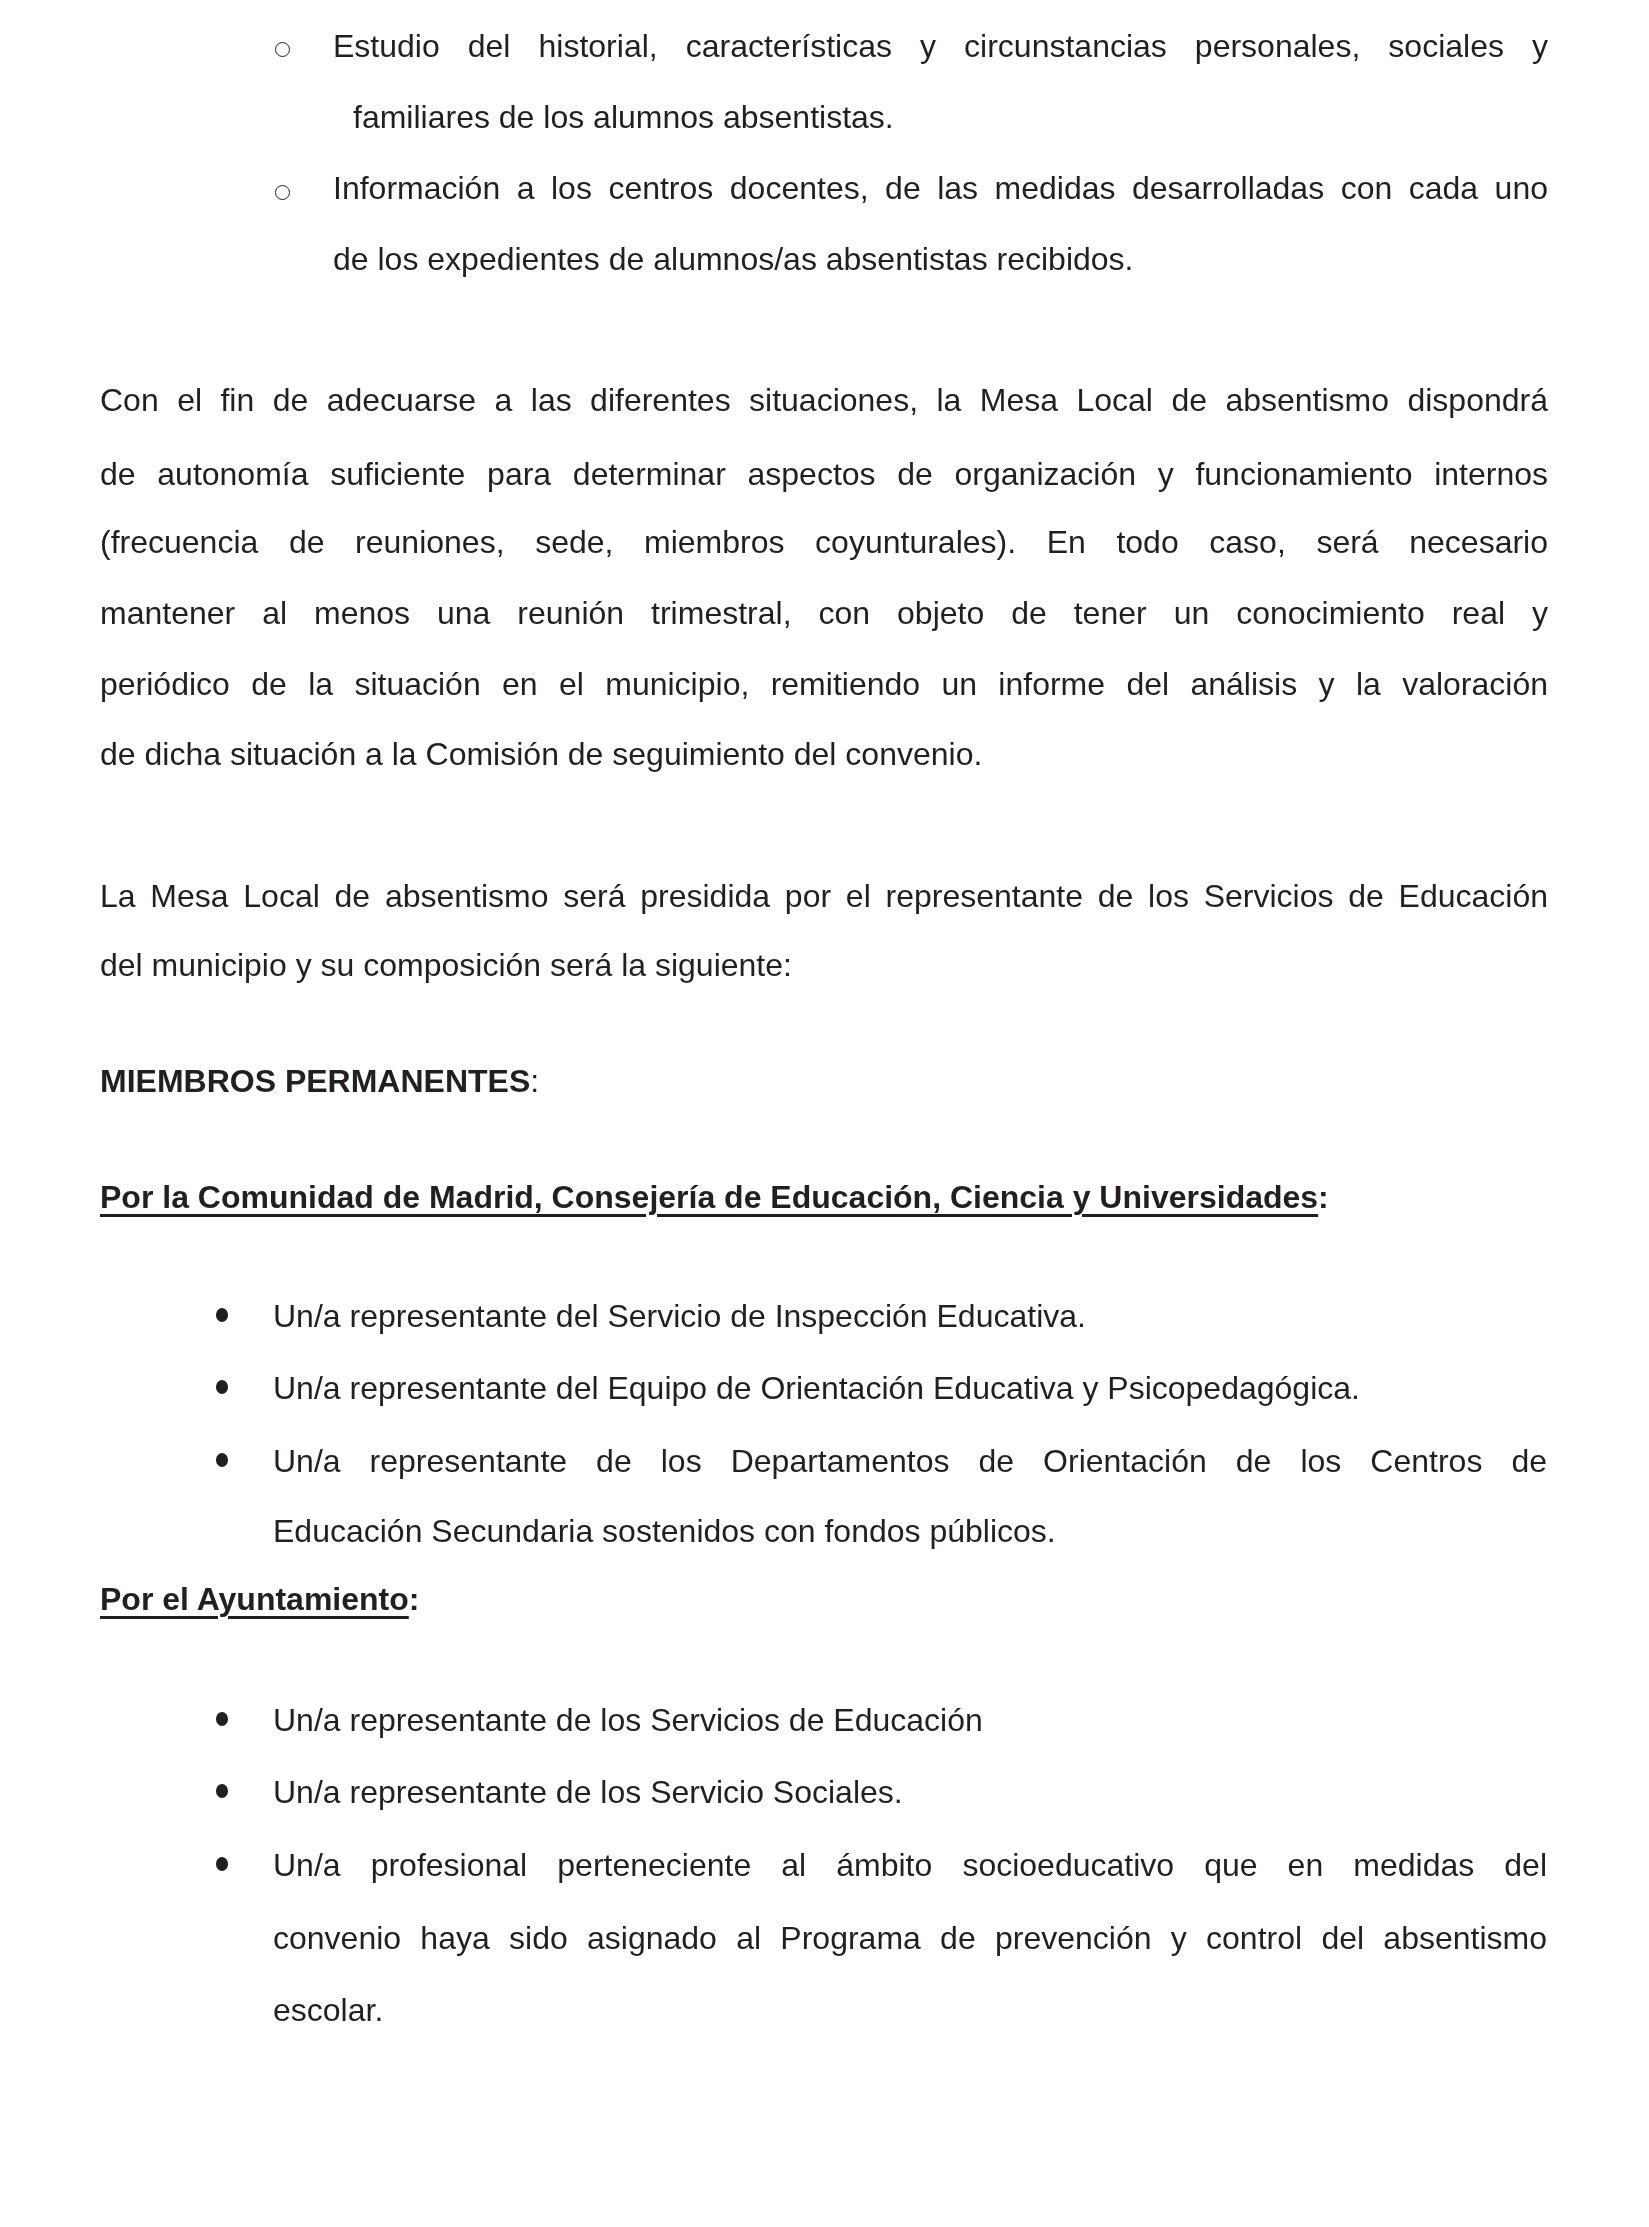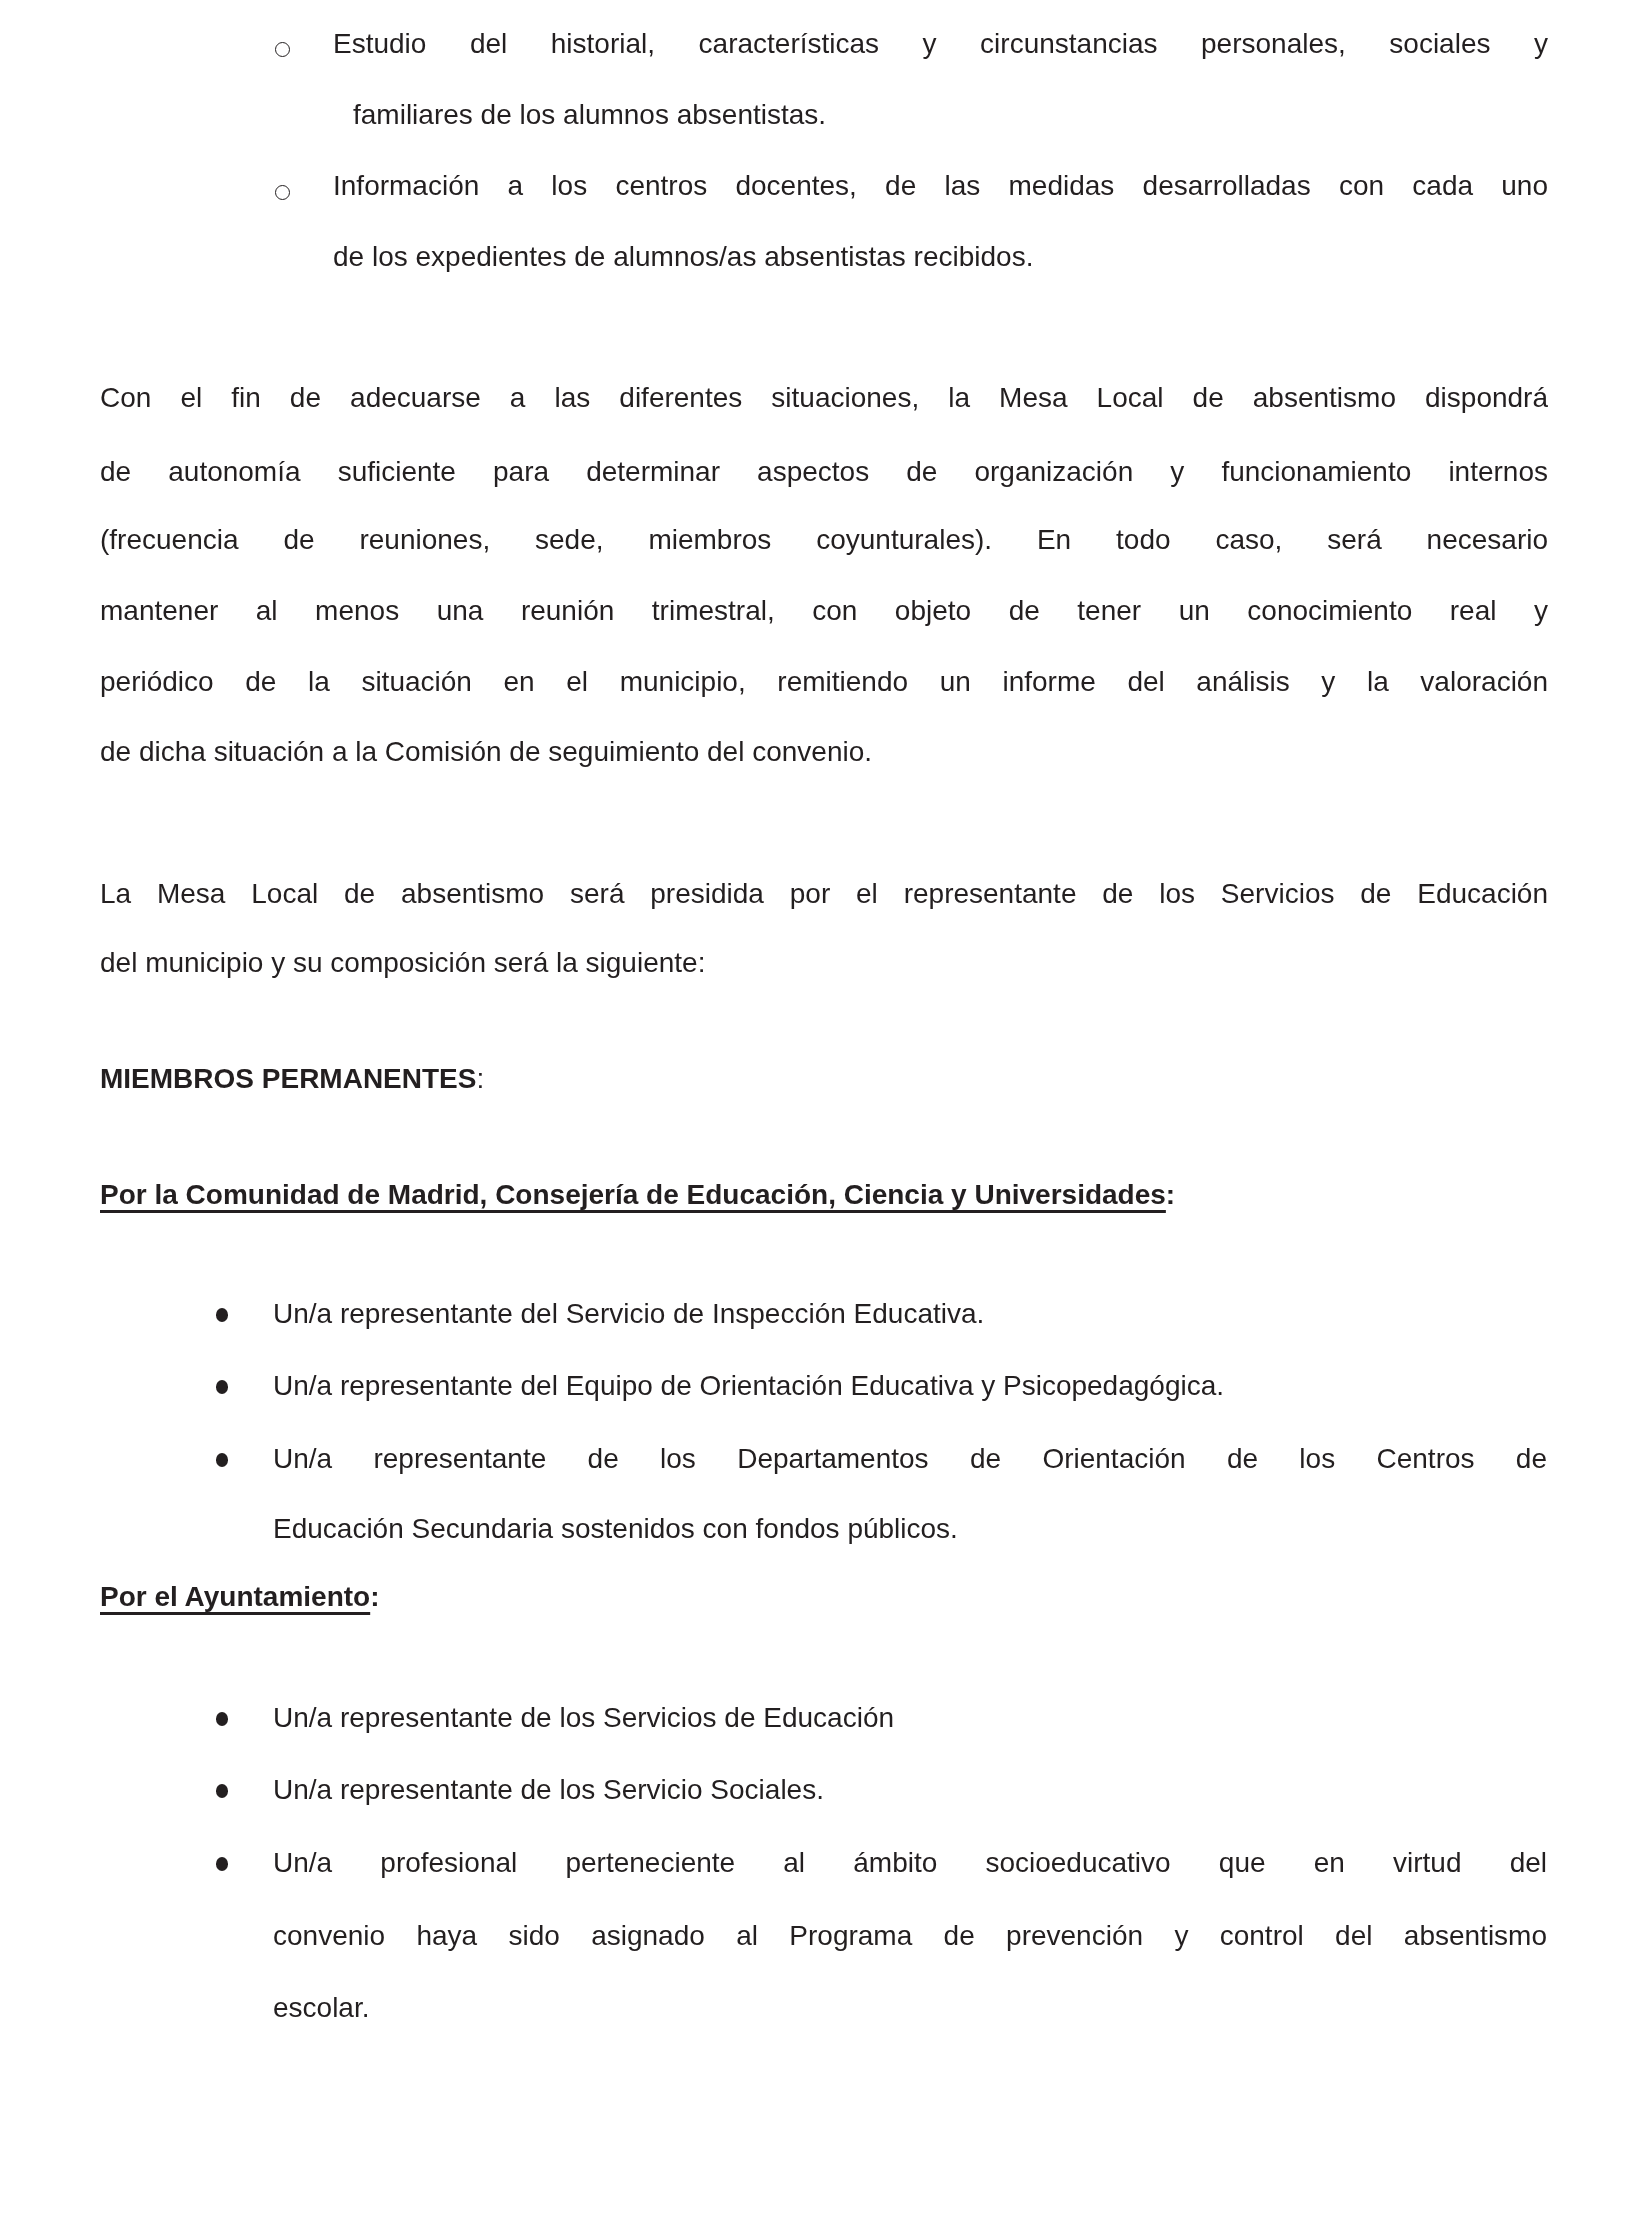--- a/index.html
+++ b/index.html
@@ -1,18 +1,18 @@
 <!DOCTYPE html>
 <html style="font-size:12.4px"><head>
 <meta charset="utf-8">
 <style>
   html, body { margin: 0; padding: 0; background: #ffffff; }
   body { width: 1650px; height: 2227px; position: relative; overflow: hidden;
          font-family: "Liberation Sans", "DejaVu Sans", sans-serif; color: #231f20; }
-  .line { position: absolute; white-space: nowrap; font-size: 28px; line-height: 1; height: 37px; }
+  .line { position: absolute; white-space: nowrap; font-size: 32px; line-height: 1; height: 37px; }
   .just { text-align: justify; text-align-last: justify; white-space: normal; overflow: hidden; }
   .bold { font-weight: bold; }
   .ul { text-decoration: underline; text-decoration-thickness: 3.1px; text-underline-offset: 6.2px; }
   .open-bullet { position: absolute; width: 13px; height: 13px; border: 1.5px solid #231f20; border-radius: 50%; box-sizing: content-box; }
   .dot-bullet { position: absolute; width: 12.4px; height: 14px; background: #231f20; border-radius: 50%; }
 </style>
 </head>
 <body>
 
 <div>
@@ -66,19 +66,19 @@
       <span class="ul">Por el Ayuntamiento</span><span>:</span>
     </div>
 
     <span class="dot-bullet" style="left:216px; top:1712px;"></span>
     <div class="line" style="left:273px; top:1704px;">Un/a representante de los Servicios de Educación</div>
 
     <span class="dot-bullet" style="left:216px; top:1784px;"></span>
     <div class="line" style="left:273px; top:1776px;">Un/a representante de los Servicio Sociales.</div>
 
     <span class="dot-bullet" style="left:216px; top:1857px;"></span>
-    <div class="line just" style="left:273px; top:1849px; width:1274px;">Un/a profesional perteneciente al ámbito socioeducativo que en virtud del</div>
+    <div class="line just" style="left:273px; top:1849px; width:1274px;">Un/a profesional perteneciente al ámbito socioeducativo que en medidas del</div>
     <div class="line just" style="left:273px; top:1922px; width:1274px;">convenio haya sido asignado al Programa de prevención y control del absentismo</div>
     <div class="line" style="left:273px; top:1994px;">escolar.</div>
   </div>
 
 </div>
 
 
 </body></html>

